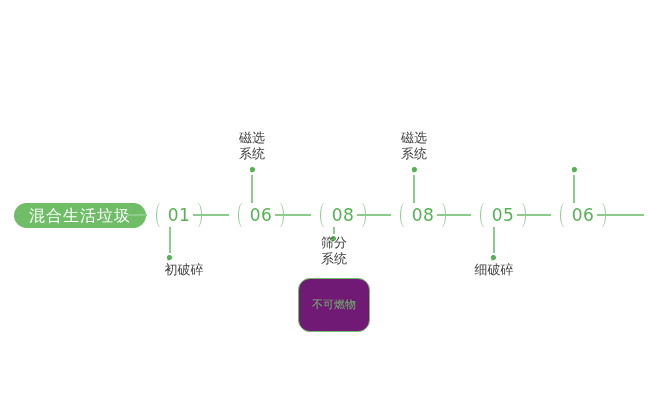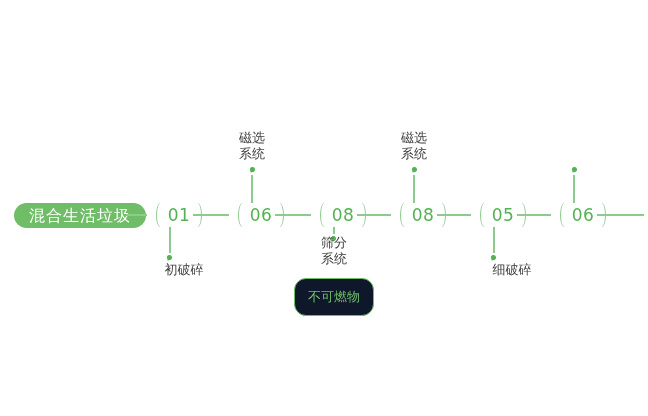--- a/index.html
+++ b/index.html
@@ -43,23 +43,23 @@
   
   .start-badge{
     position:absolute;left:14px;top:203px;height:25px;line-height:25px;
     padding:0 15px;border-radius:13px;
     background:var(--badge-bg);color:var(--badge-text);
     font-size:16px;letter-spacing:1px;white-space:nowrap;text-align:right;
   }
   
   .outline-badge{
     position:absolute;left:334px;top:278px;transform:translateX(-50%);
-    height:20px;line-height:20px;padding:8px 13px;border-radius:12px;
+    height:20px;line-height:20px;padding:16px 13px;border-radius:12px;
     border:1.5px solid var(--badge-bg);color:var(--badge-bg);
-    font-size:13px;background:#0f172a;white-space:nowrap;
+    font-size:11px;background:#701a75;white-space:nowrap;
   }
 </style>
 </head>
 <body>
 
 <div class="canvas">
 
   <div class="start-badge">混合生活垃圾</div>
 
   <div class="hseg" style="left:126px;width:21px"></div>
@@ -116,21 +116,21 @@
   <div class="dot" style="left:412px;top:167px"></div>
   <div class="vline" style="left:413px;top:175px;height:28px"></div>
 
   <div class="node" style="left:471px">
     <span class="arc l"></span>
     <span class="num">05</span>
     <span class="arc r"></span>
   </div>
   <div class="vline" style="left:493px;top:227px;height:26px"></div>
   <div class="dot" style="left:491px;top:255px"></div>
-  <div class="lbl" style="left:512px;top:262px">细破碎</div>
+  <div class="lbl" style="left:494px;top:262px">细破碎</div>
 
   <div class="node" style="left:551px">
     <span class="arc l"></span>
     <span class="num">06</span>
     <span class="arc r"></span>
   </div>
   <div class="dot" style="left:572px;top:167px"></div>
   <div class="vline" style="left:573px;top:175px;height:28px"></div>
 
 </div>

